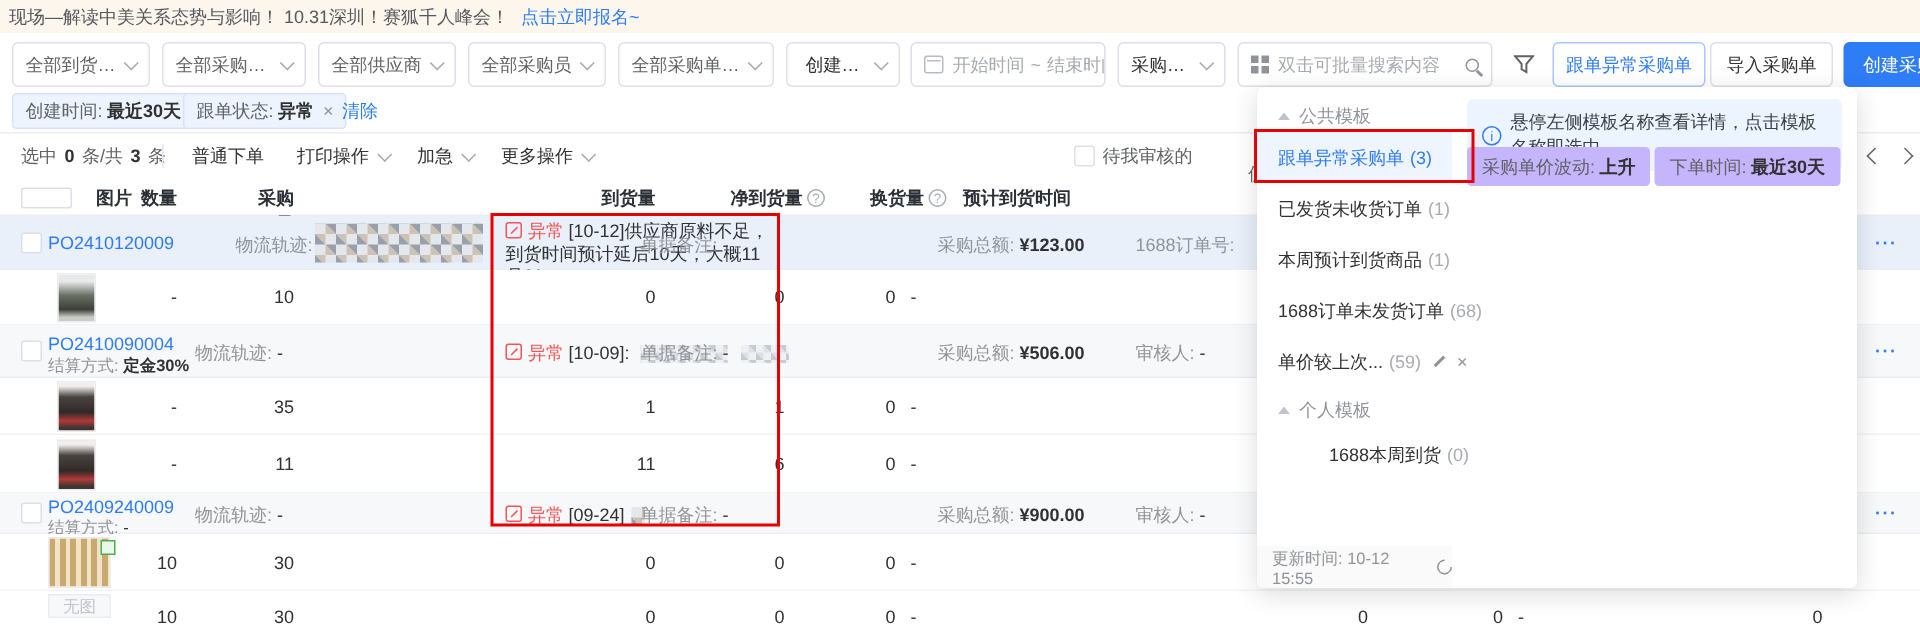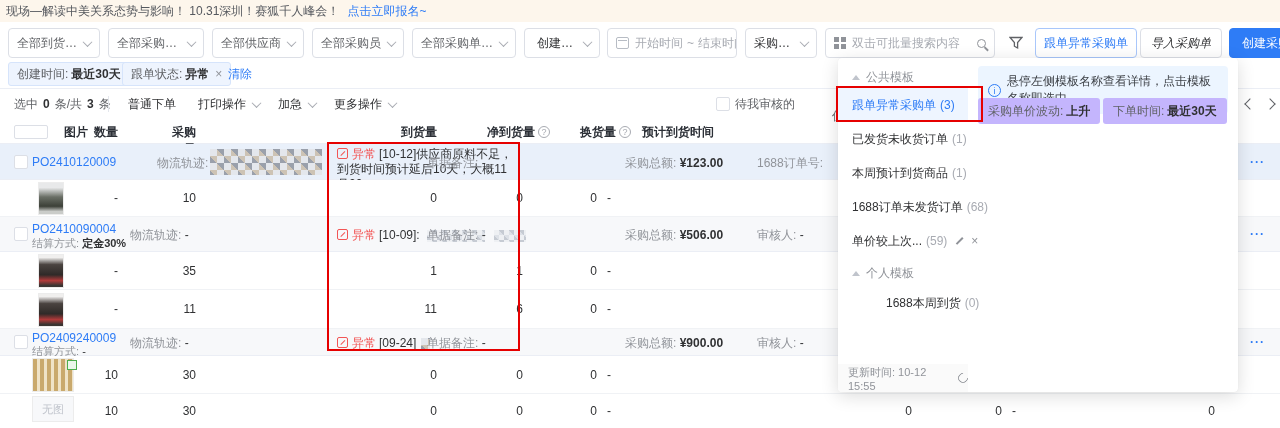--- a/index.html
+++ b/index.html
@@ -183,21 +183,21 @@
     <path d="M1 1.5 H13 L8.6 6.5 V12 L5.4 10.2 V6.5 Z" fill="none" stroke="#606266" stroke-width="1.3"></path>
   </svg>
 </div>
 <div class="btn btn-blue-outline" style="left:1035px;width:102px;">
   <span>跟单异常采购单</span>
 </div>
 <div class="txt-btn" style="left:1147px;">
   <span>重置</span>
 </div>
 
-<div class="btn btn-plain" style="left:1140px;width:82px;left:1140px;font-style:italic;" id="importBtn">
+<div class="btn btn-plain" style="left:1140px;width:82px;left:1140px;" id="importBtn">
   <span>导入采购单</span>
 </div>
 <div class="btn btn-primary" style="left:1229px;width:86px;">
   <span>创建采购单</span>
 </div>
 
 <div class="ftag" style="left:8px;">
   <span>创建时间:</span>
   <b>最近30天</b>
   <span class="x">×</span>
@@ -362,21 +362,21 @@
     <span class="wood-badge"></span>
   </span>
   <span class="cell num" style="left:60px;top:12px;width:58px;">10</span>
   <span class="cell num" style="left:130px;top:12px;width:66px;">30</span>
   <span class="cell num" style="left:340px;top:12px;width:97px;">0</span>
   <span class="cell num" style="left:430px;top:12px;width:93px;">0</span>
   <span class="cell num" style="left:530px;top:12px;width:67px;">0</span>
   <span class="cell" style="left:607px;top:12px;">-</span>
 </div>
 <div class="row drow" style="top:394px;height:34px;border-bottom:none;">
-  <span class="pimg noimg" style="left:32px;top:2px;width:42px;height:26px;">无图</span>
+  <span class="pimg noimg" style="left:32px;top:2px;width:42px;height:16px;">无图</span>
   <span class="cell num" style="left:60px;top:10px;width:58px;">10</span>
   <span class="cell num" style="left:130px;top:10px;width:66px;">30</span>
   <span class="cell num" style="left:340px;top:10px;width:97px;">0</span>
   <span class="cell num" style="left:430px;top:10px;width:93px;">0</span>
   <span class="cell num" style="left:530px;top:10px;width:67px;">0</span>
   <span class="cell" style="left:607px;top:10px;">-</span>
   <span class="cell num" style="left:852px;top:10px;width:60px;">0</span>
   <span class="cell num" style="left:942px;top:10px;width:60px;">0</span>
   <span class="cell" style="left:1012px;top:10px;">-</span>
   <span class="cell num" style="left:1155px;top:10px;width:60px;">0</span>

